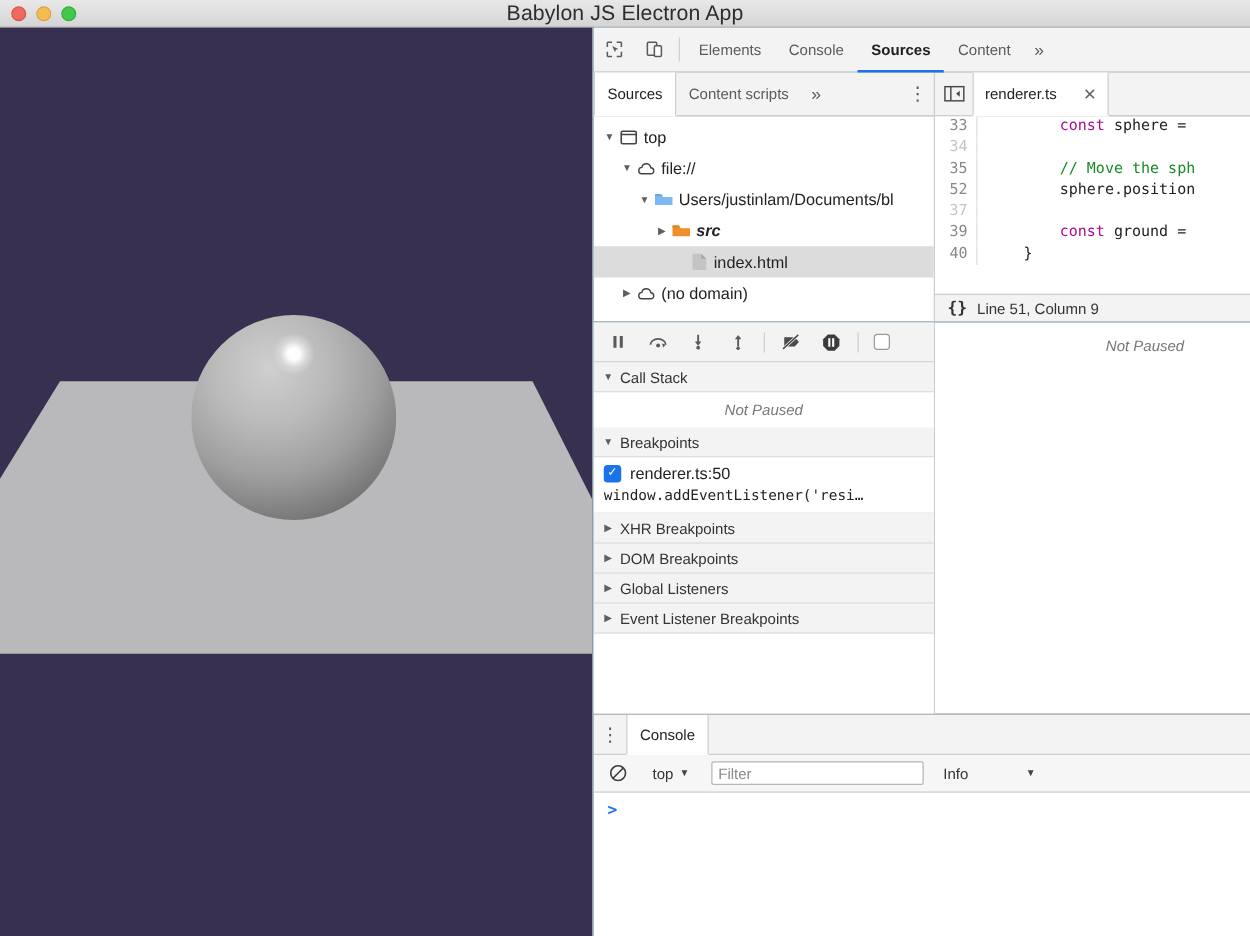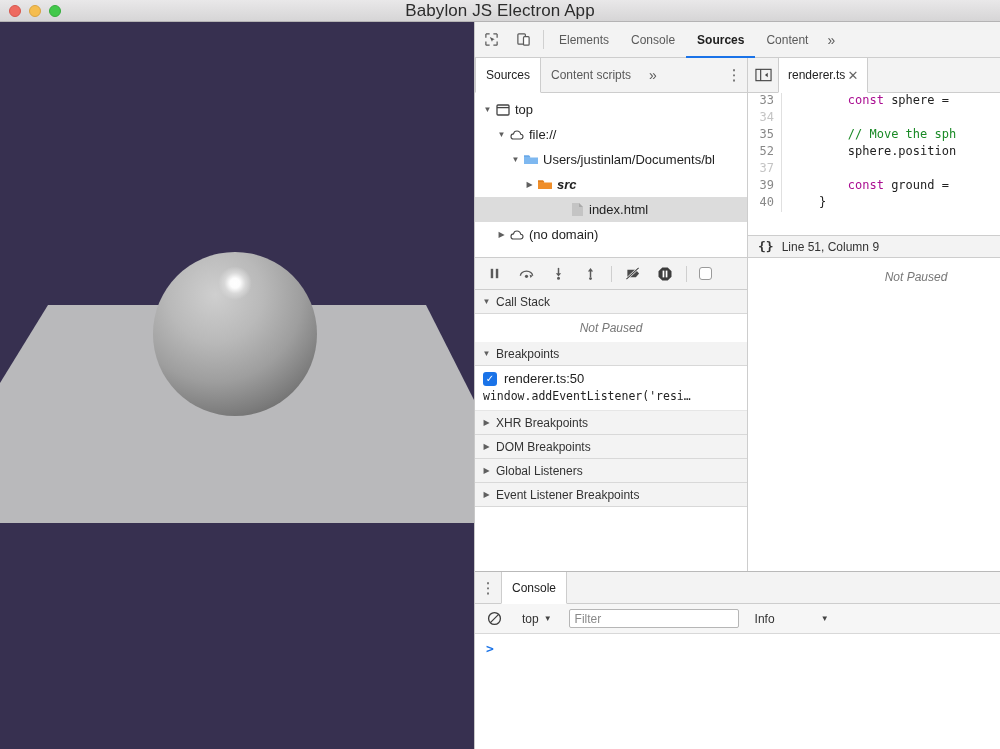--- a/index.html
+++ b/index.html
@@ -91,21 +91,21 @@
     white-space: nowrap;
   }
   .sub-tab.active {
     background: #fff; color: #222;
     border-left: 1px solid #cdcdcd; border-right: 1px solid #cdcdcd;
     margin-bottom: -1px; border-bottom: 1px solid #fff;
   }
   .editor-side { flex: 1; display: flex; align-items: stretch; }
   .panel-toggle { width: 30px; display: flex; align-items: center; justify-content: center; color: #444; }
   .file-tab {
-    display: flex; align-items: center; gap: 2px; padding: 0 9px;
+    display: flex; align-items: center; gap: 21px; padding: 0 9px;
     background: #fff; color: #222; font-size: 12px;
     border-left: 1px solid #cdcdcd; border-right: 1px solid #cdcdcd;
     margin-bottom: -1px; border-bottom: 1px solid #fff;
   }
   .file-tab .x { font-size: 13px; color: #666; }
 
   
   .dt-upper { display: flex; height: 164px; min-height: 164px; }
   .navigator {
     width: 273px; border-right: 1px solid #cdcdcd; background: #fff;
@@ -310,21 +310,21 @@
           <span class="tw">▶</span>
           <span class="tree-ic">
             <svg width="16" height="13" viewBox="0 0 16 13">
                 <path d="M1 3h5l1.4 1.6H15V11H1z" fill="#ef8e2a"></path>
                 <path d="M1 2.2h5L7.4 4H1z" fill="#e07f1d"></path>
               </svg>
           </span>
           <span class="tree-label italic">src</span>
         </div>
 
-        <div class="tree-row selected" style="padding-left:80px">
+        <div class="tree-row selected" style="padding-left:62px">
           <span class="tw"></span>
           <span class="tree-ic">
             <svg width="13" height="15" viewBox="0 0 13 15">
                 <path d="M1 1h7l4 4v9H1z" fill="#c4c4c4"></path>
                 <path d="M8 1l4 4H8z" fill="#a9a9a9"></path>
               </svg>
           </span>
           <span class="tree-label">index.html</span>
         </div>
 

